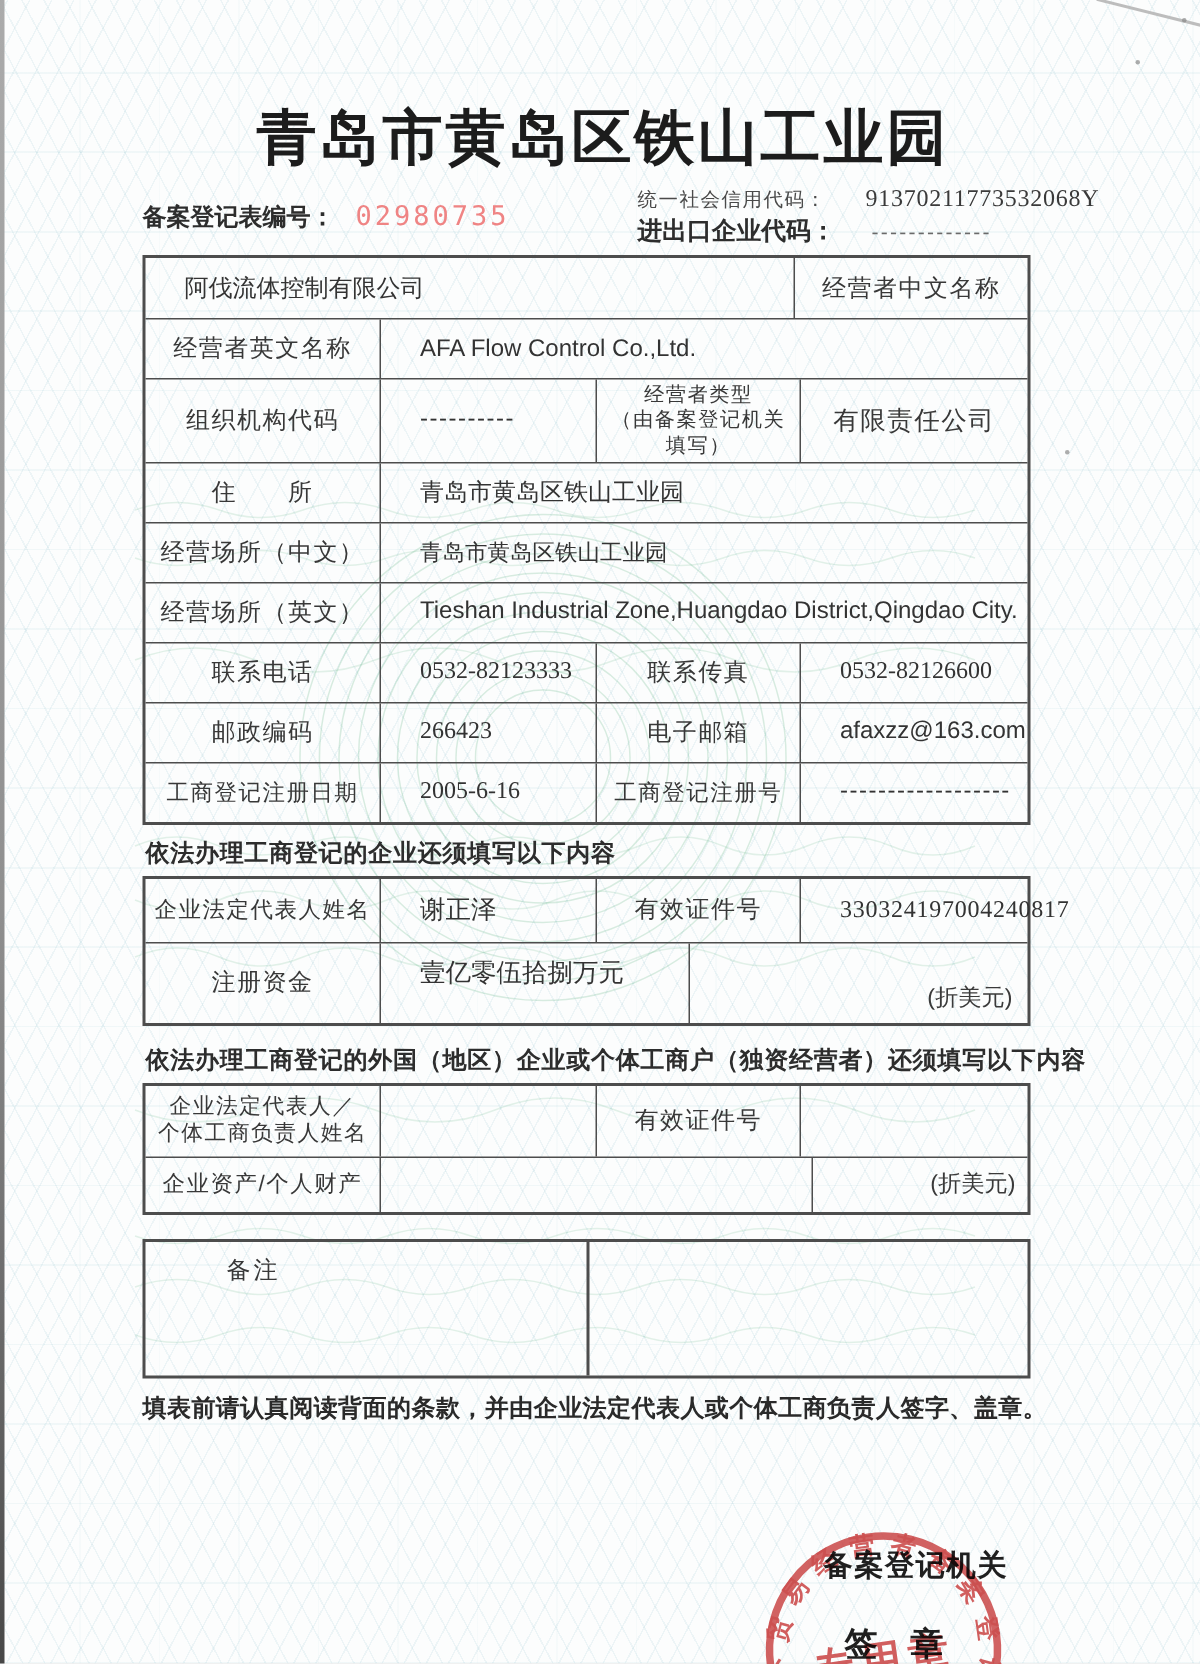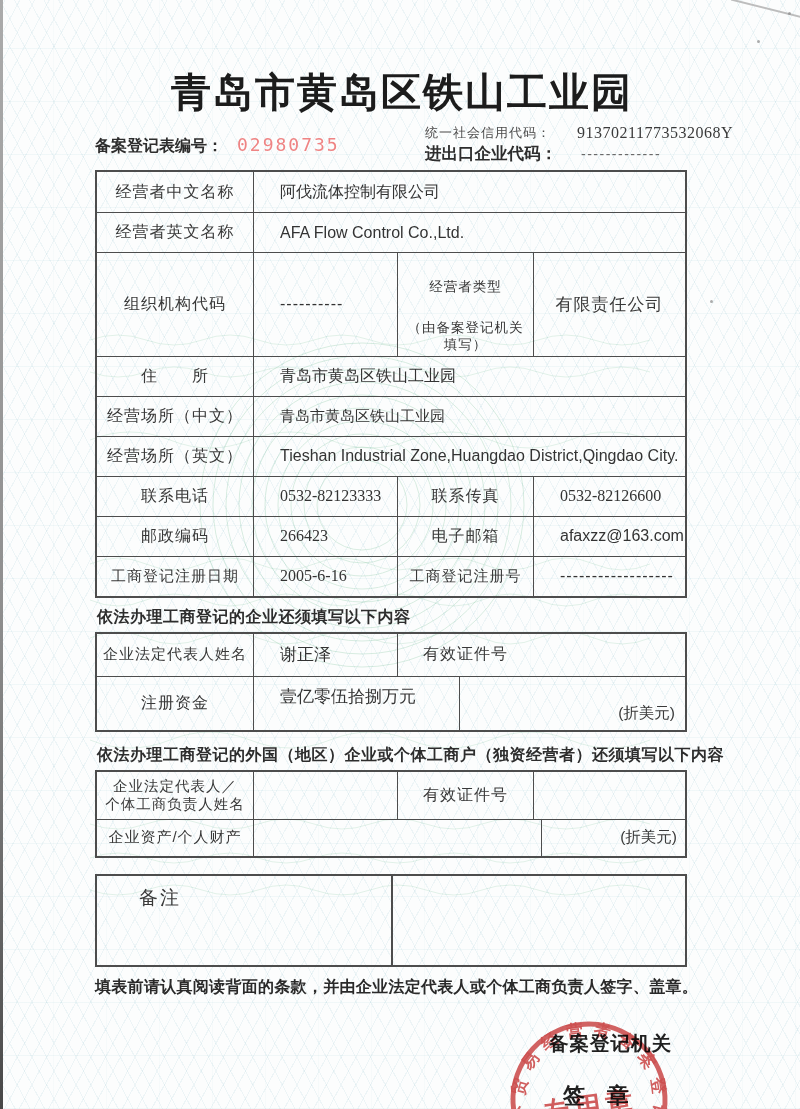--- a/index.html
+++ b/index.html
@@ -50,32 +50,32 @@
   .td:first-child { border-left:none; }
   .td.lab { justify-content:center; text-align:center; font-size:16px; color:#383838; letter-spacing:1px; }
   .td.val { padding-left:26px; font-size:16px; color:#333; }
   .cA { flex:0 0 156px; } .cB { flex:0 0 144px; } .cC { flex:0 0 136px; } .cD { flex:1; }
   .cFull { flex:1; }
   .serif { font-family:"Liberation Serif", serif; font-size:17px; }
   .sans-en { font-family:"Liberation Sans", sans-serif; font-size:15px; }
   .dashes { color:#5a5a5a; font-size:14px; letter-spacing:1px; }
   .two-line { flex-direction:column; justify-content:center; line-height:1.25; }
   .two-line span { display:block; }
-  .small-note { font-size:13.5px;margin-top:24px; }
+  .small-note { font-size:13.5px; }
   .id-serif { font-family:"Liberation Serif", serif; font-size:15px; letter-spacing:.5px; padding-left:12px;}
 
   .section-heading { margin:9px 0 0 97px; font-size:16px; font-weight:bold; color:#2d2d2d; letter-spacing:.5px; }
   .mt1 { margin-top:4px; } .h-row1 { min-height:42px; } .h-row2 { min-height:54px; }
   .t3-row1 { min-height:47px; } .t3-row2 { min-height:37px; }
   .usd-cell { justify-content:flex-end; align-items:flex-end; padding:0 10px 6px 0; font-size:15.5px; color:#3a3a3a;}
   .usd-cell.center-v { align-items:center; padding-bottom:0; }
   .cB2 { flex:0 0 206px; } .cB3 { flex:0 0 288px; }
 
   .remarks { margin:16px 0 0 95px; width:592px; height:93px; border:2px solid #4d4d4d; position:relative; }
-  .remarks .remark-label { position:absolute; left:42px; top:9px; font-size:19px; color:#383838; letter-spacing:2px; }
+  .remarks .remark-label { position:absolute; left:54px; top:9px; font-size:16px; color:#383838; letter-spacing:2px; }
   .remarks .vdiv { position:absolute; left:50%; top:0; width:1.5px; height:100%; background:#4d4d4d; }
 
   .footer-note { margin:10px 0 0 95px; font-size:16px; font-weight:bold; color:#2a2a2a; letter-spacing:.3px; }
 
   
   .authority-title { position:absolute; left:520px; top:962px; width:152px; text-align:right;
     font-size:19.5px; font-weight:bold; color:#1f1f1f; letter-spacing:1px; }
   .sign-label { position:absolute; left:540px; top:1013px; width:112px; text-align:center;
     font-size:22px; font-weight:bold; color:#1f1f1f; }
 
@@ -137,22 +137,22 @@
         </div>
         <div class="code-line2">
           <span class="lbl">进出口企业代码：</span>
           <span class="val">-------------</span>
         </div>
       </div>
     </div>
 
     <div class="tbl mt1">
       <div class="tr">
+        <div class="td val cFull">阿伐流体控制有限公司</div>
         <div class="td lab cA">经营者中文名称</div>
-        <div class="td val cFull">阿伐流体控制有限公司</div>
       </div>
       <div class="tr">
         <div class="td lab cA">经营者英文名称</div>
         <div class="td val cFull sans-en">AFA Flow Control Co.,Ltd.</div>
       </div>
       <div class="tr" style="min-height:46px;">
         <div class="td lab cA">组织机构代码</div>
         <div class="td val cB dashes">----------</div>
         <div class="td lab cC two-line">
           <span class="small-note">经营者类型</span>
@@ -191,20 +191,21 @@
         <div class="td val cD dashes">------------------</div>
       </div>
     </div>
 
     <div class="section-heading">依法办理工商登记的企业还须填写以下内容</div>
     <div class="tbl mt1">
       <div class="tr h-row1">
         <div class="td lab cA" style="font-size:15px;">企业法定代表人姓名</div>
         <div class="td val cB" style="font-size:17px;">谢正泽</div>
         <div class="td lab cC">有效证件号</div>
+        <div class="td val cD id-serif">330324197004240817</div>
       </div>
       <div class="tr h-row2">
         <div class="td lab cA">注册资金</div>
         <div class="td val cB2" style="font-size:17px; align-items:flex-start; padding-top:8px;">壹亿零伍拾捌万元</div>
         <div class="td cD usd-cell">(折美元)</div>
       </div>
     </div>
 
     <div class="section-heading" style="margin-top:13px;">依法办理工商登记的外国（地区）企业或个体工商户（独资经营者）还须填写以下内容</div>
     <div class="tbl mt1">

